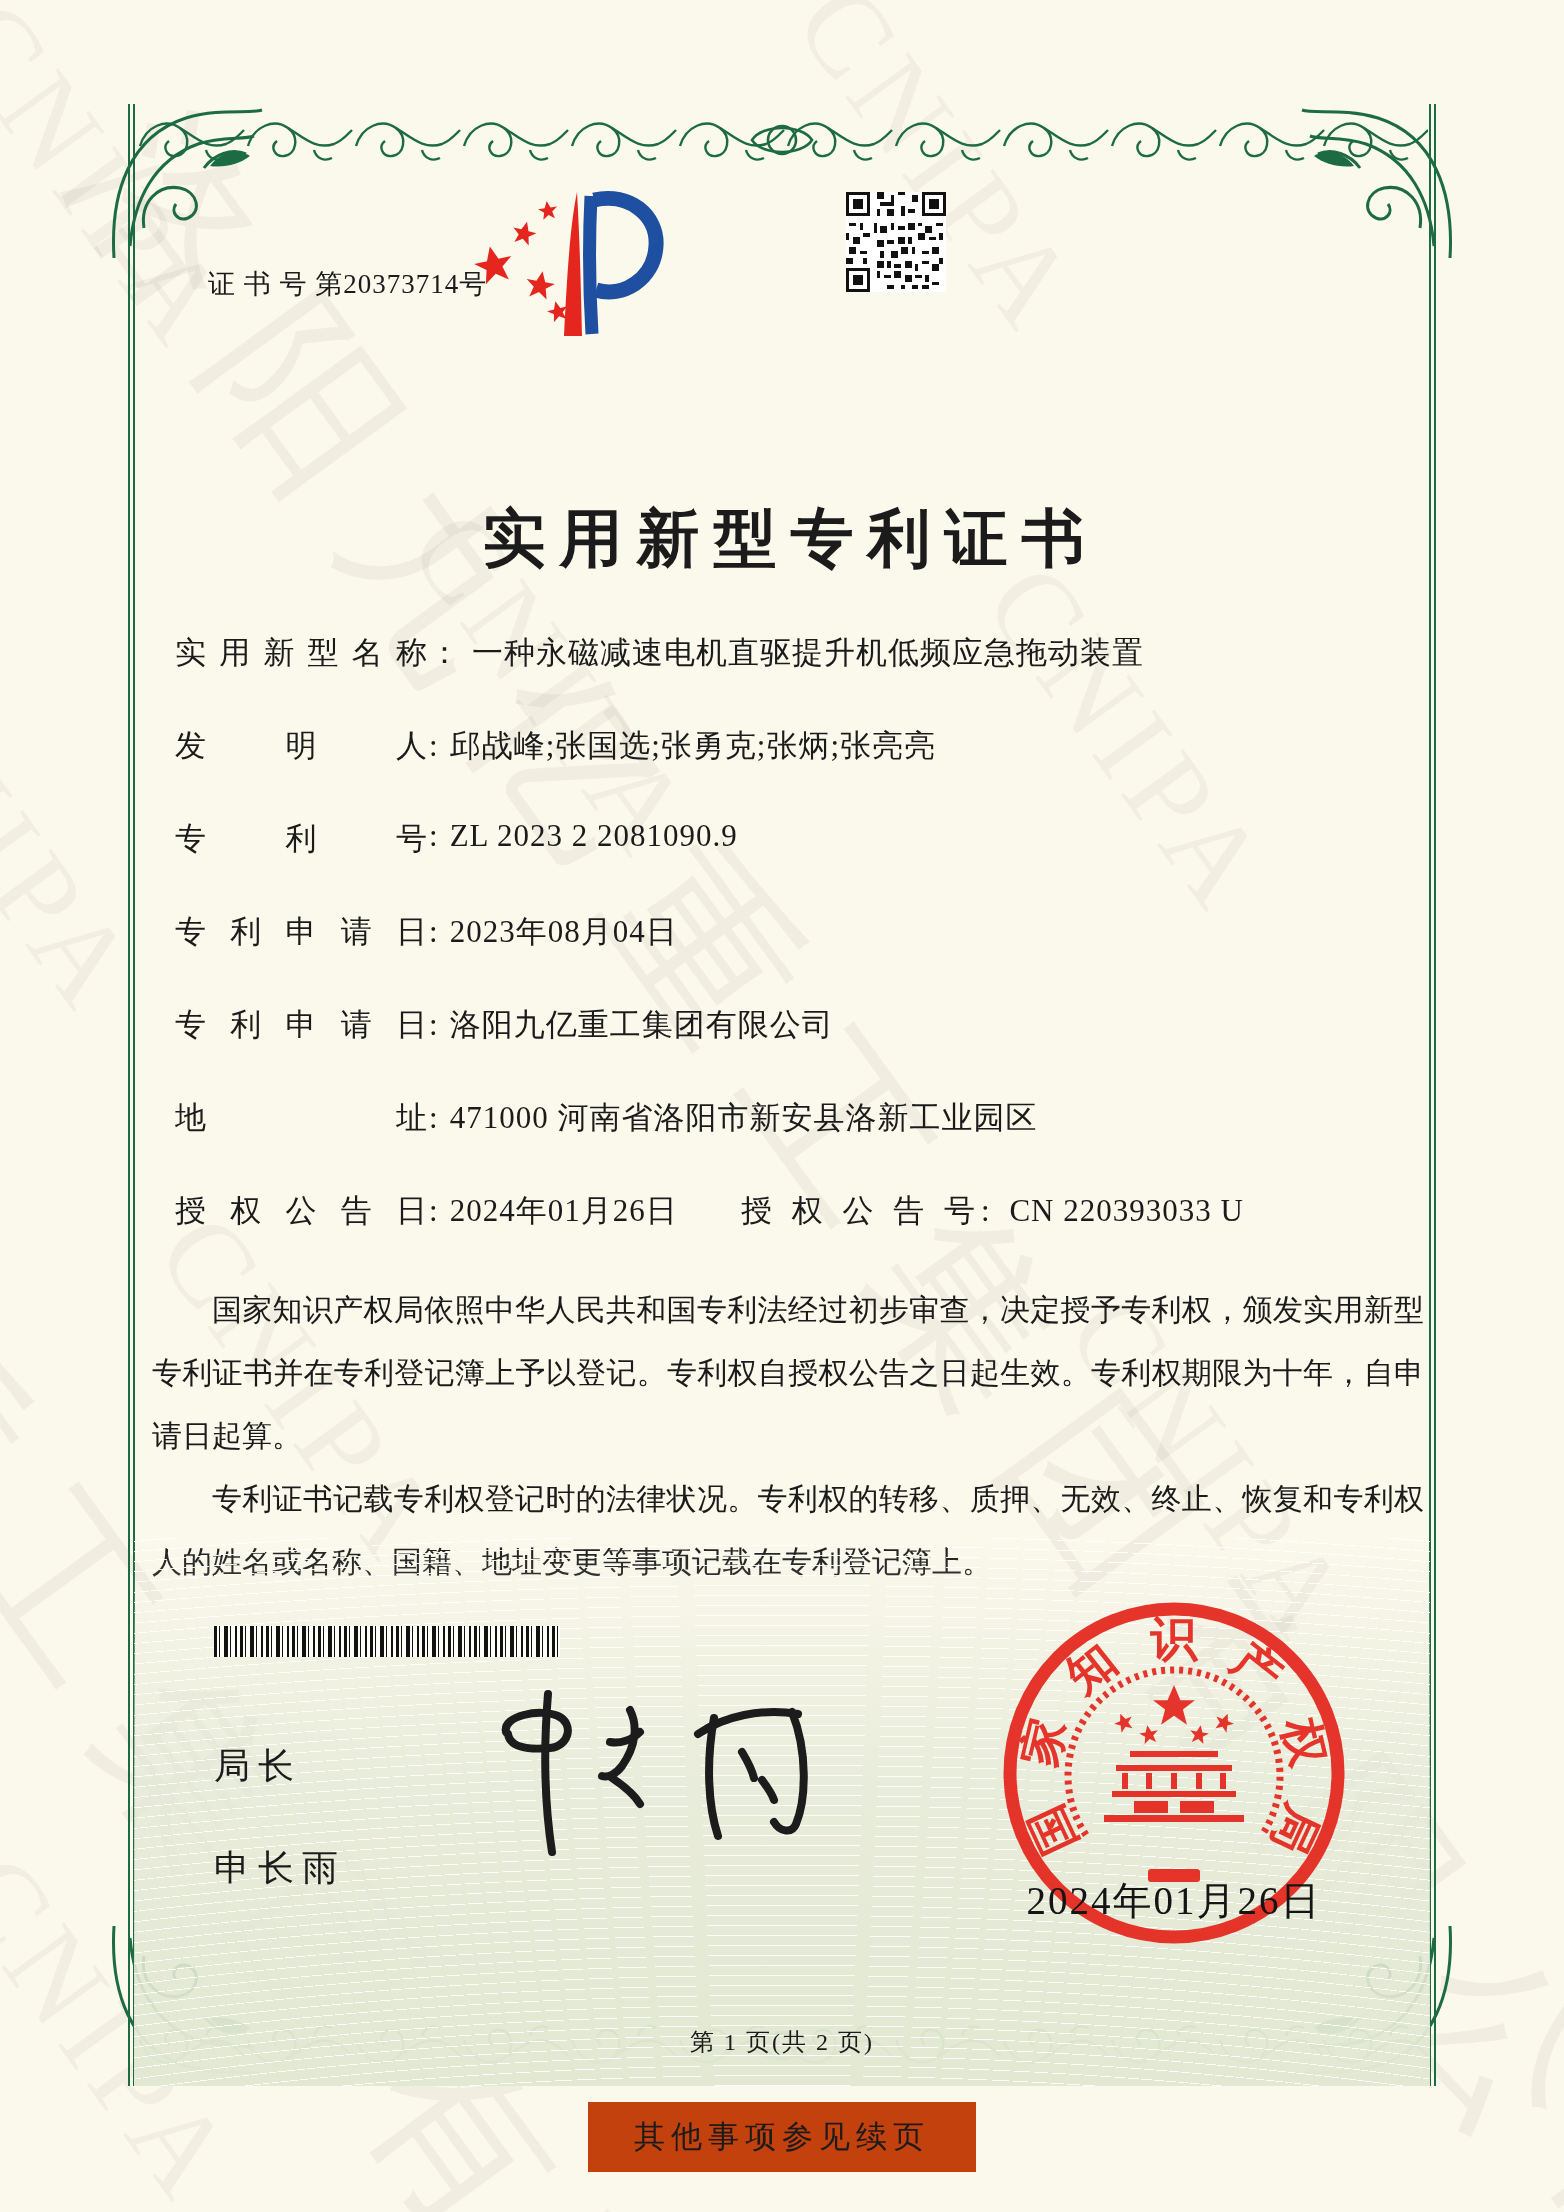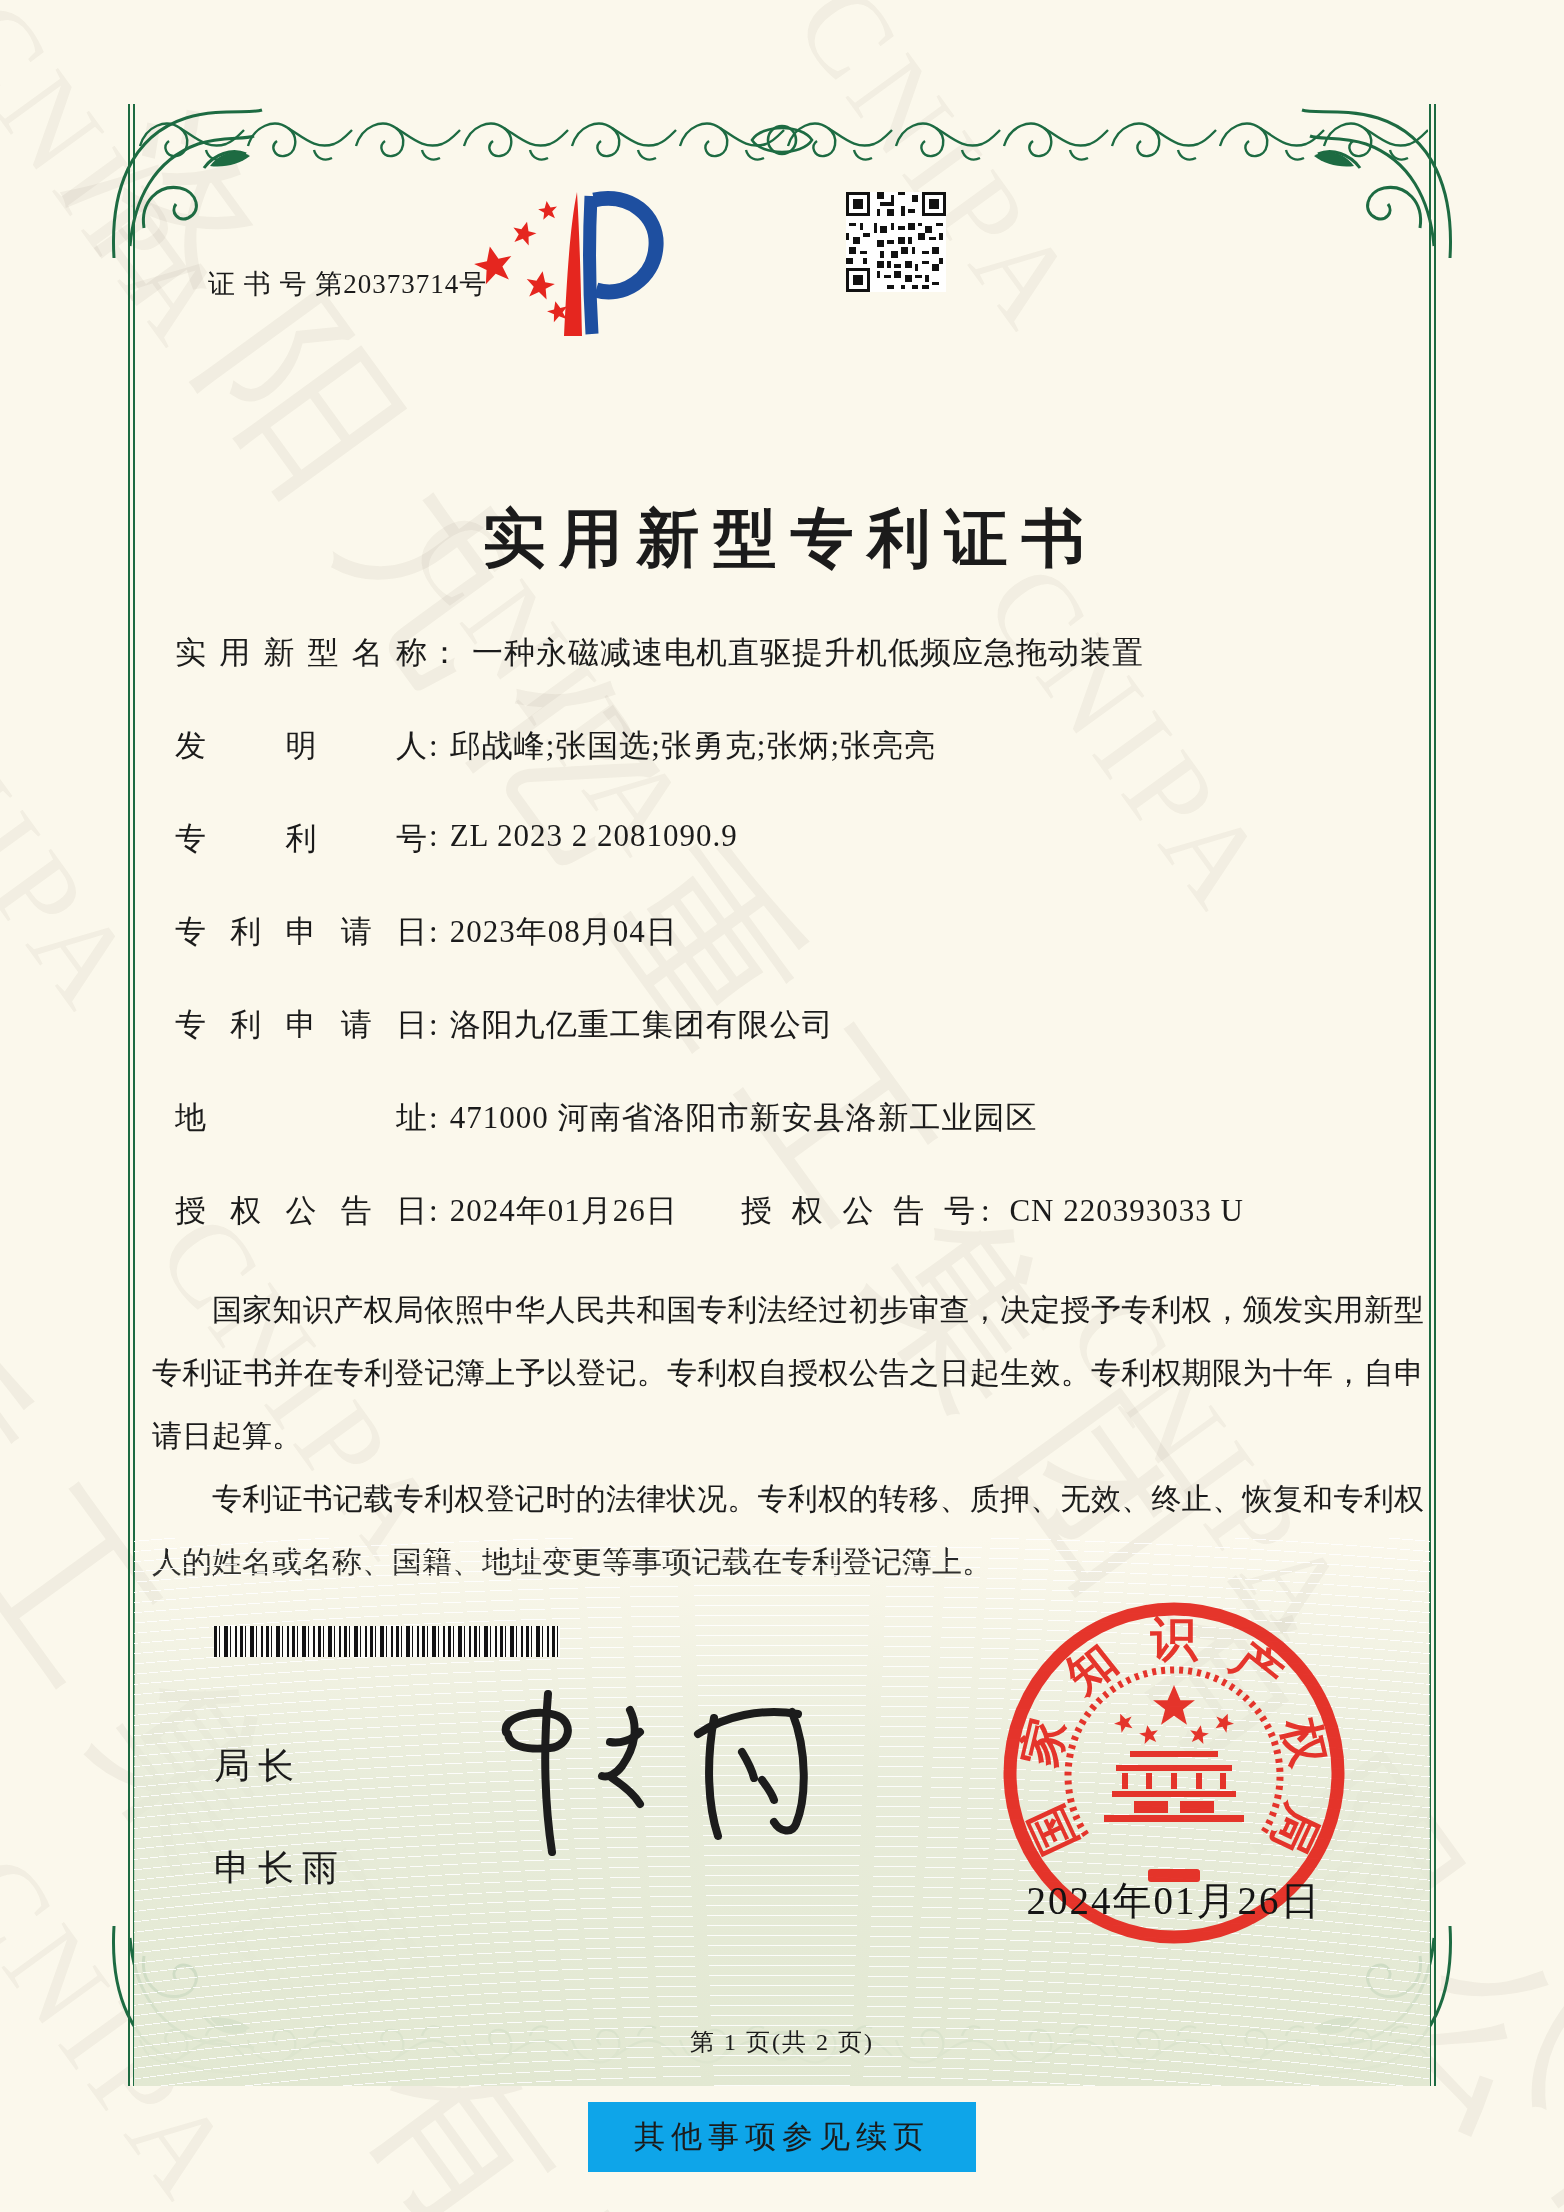--- a/index.html
+++ b/index.html
@@ -49,21 +49,21 @@
        #121212 10px 14px,#fdfdf8 14px 16px,#121212 16px 17px,#fdfdf8 17px 21px,#121212 21px 23px,#fdfdf8 23px 26px);}
   .signer-title{position:absolute;left:214px;top:1742px;font-family:"Liberation Sans","DejaVu Sans",sans-serif;
                 font-size:36px;font-weight:500;letter-spacing:8px;}
   .signer-name{position:absolute;left:214px;top:1808px;font-family:"Liberation Sans","DejaVu Sans",sans-serif;
                font-size:36px;font-weight:500;letter-spacing:8px;margin-top:36px;}
   .signature{position:absolute;left:462px;top:1682px;width:396px;height:180px;}
   .seal{position:absolute;left:995px;top:1594px;width:358px;height:358px;}
   .seal-date{position:absolute;left:995px;top:1874px;width:358px;text-align:center;
              font-size:39px;letter-spacing:2px;color:#141414;font-weight:500;}
   .page-info{position:absolute;left:130px;right:130px;top:2026px;text-align:center;font-size:24px;letter-spacing:2px;}
-  .endnote{position:absolute;left:50%;transform:translateX(-50%);top:2102px;background:#0ea5e9;
+  .endnote{position:absolute;left:50%;transform:translateX(-50%);top:2102px;background:#c2410c;
            padding:14px 46px;font-size:31px;letter-spacing:6px;white-space:nowrap;}
 </style>
 </head>
 <body>
 
 <div class="page">
 
   <div class="wm wm-co" style="left:215px;top:70px;">洛阳九亿重工集团有限公司</div>
   <div class="wm wm-co" style="left:-560px;top:530px;">洛阳九亿重工集团有限公司</div>
   <div class="wm wm-ag" style="left:28px;top:-24px;">CNIPA</div>

